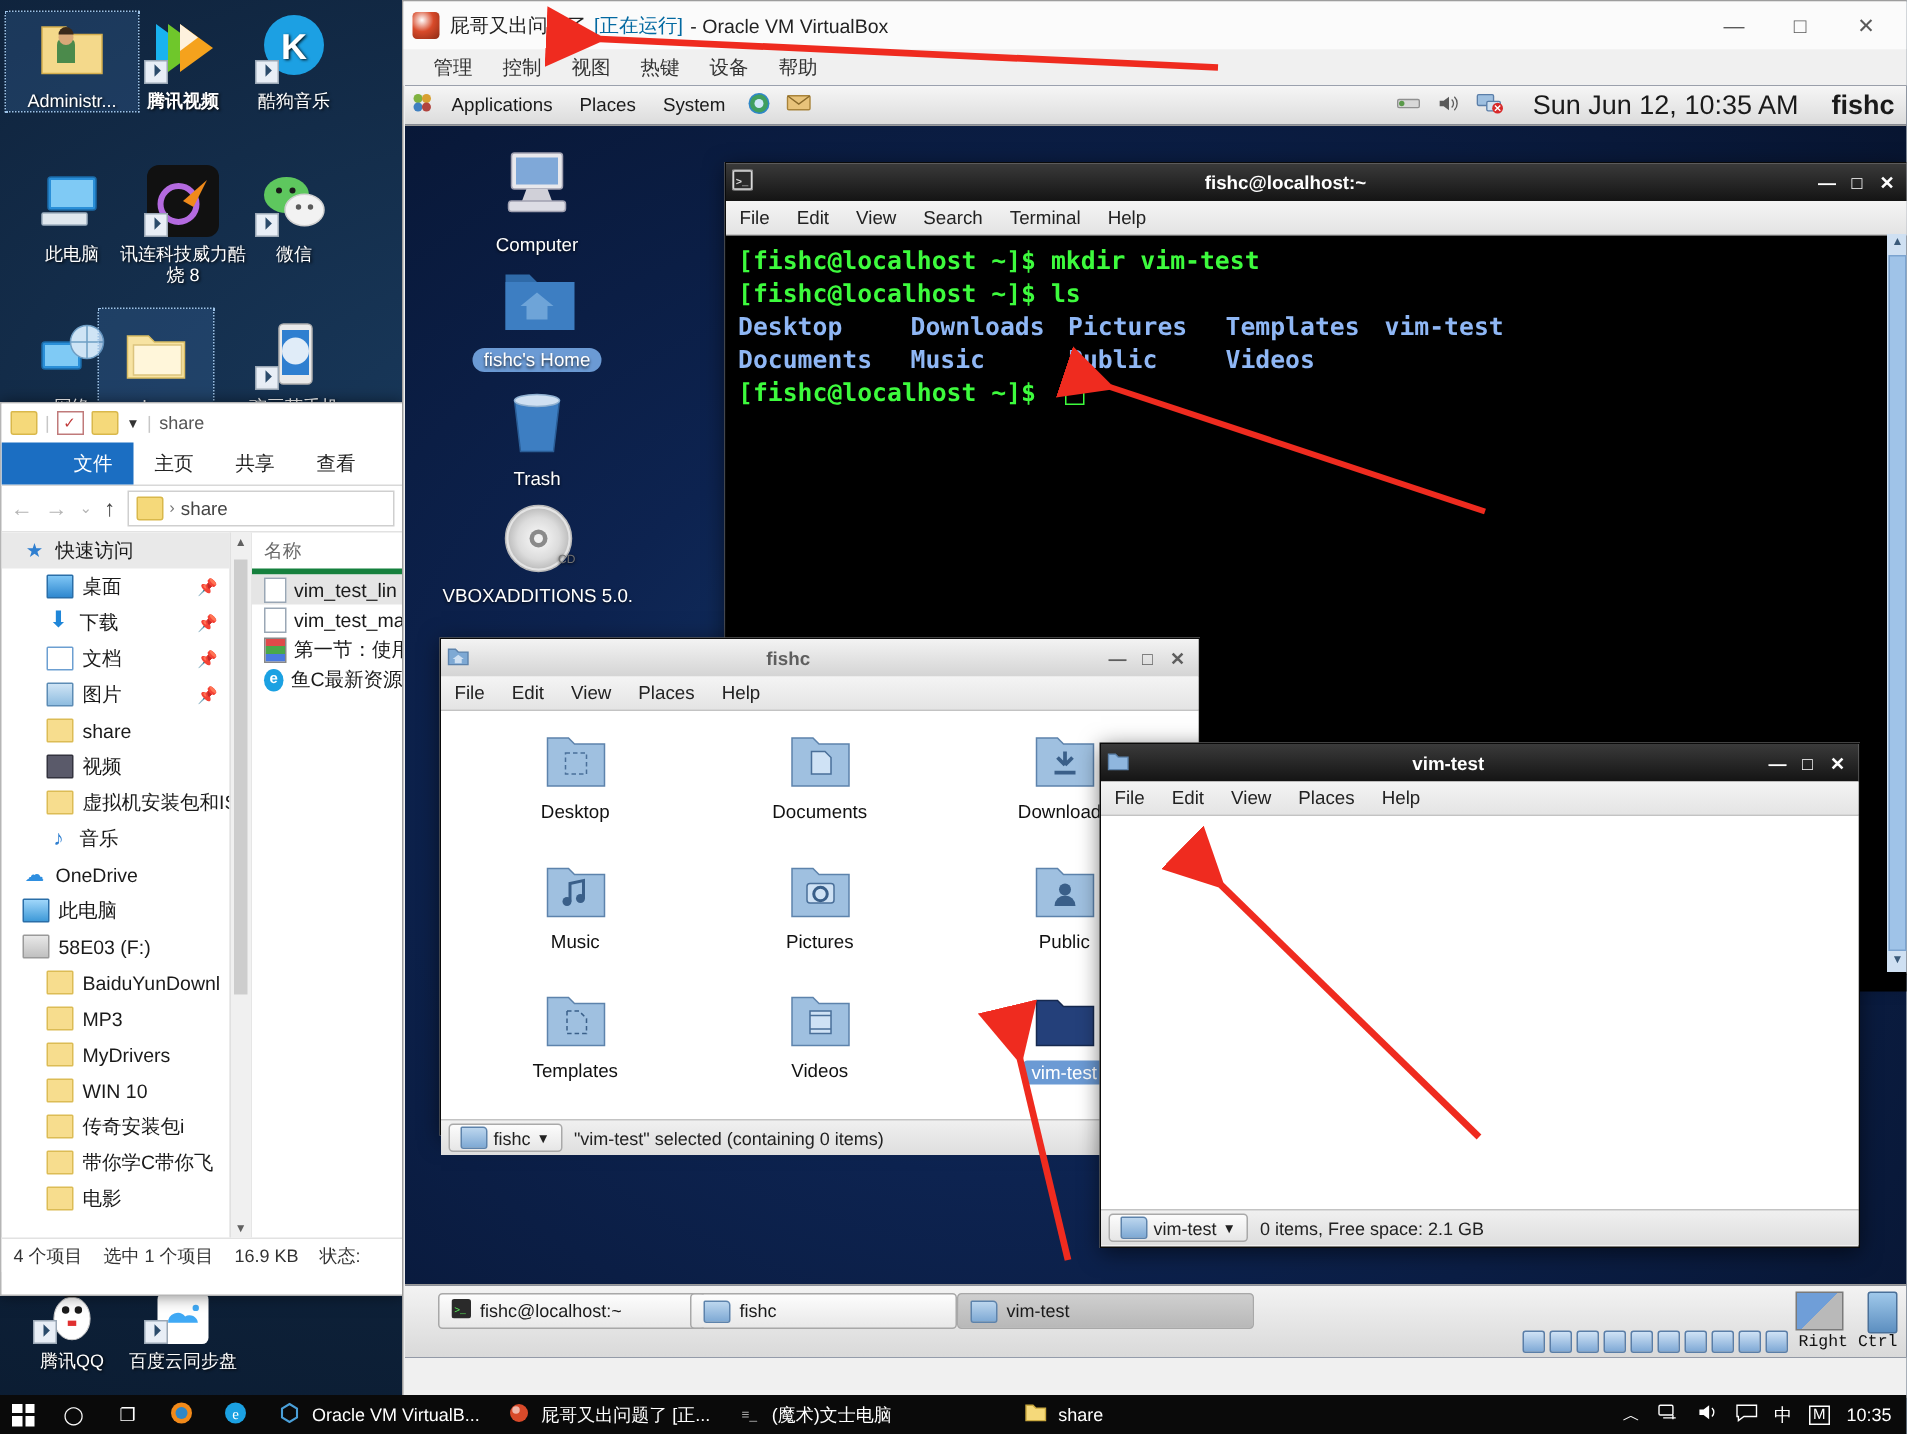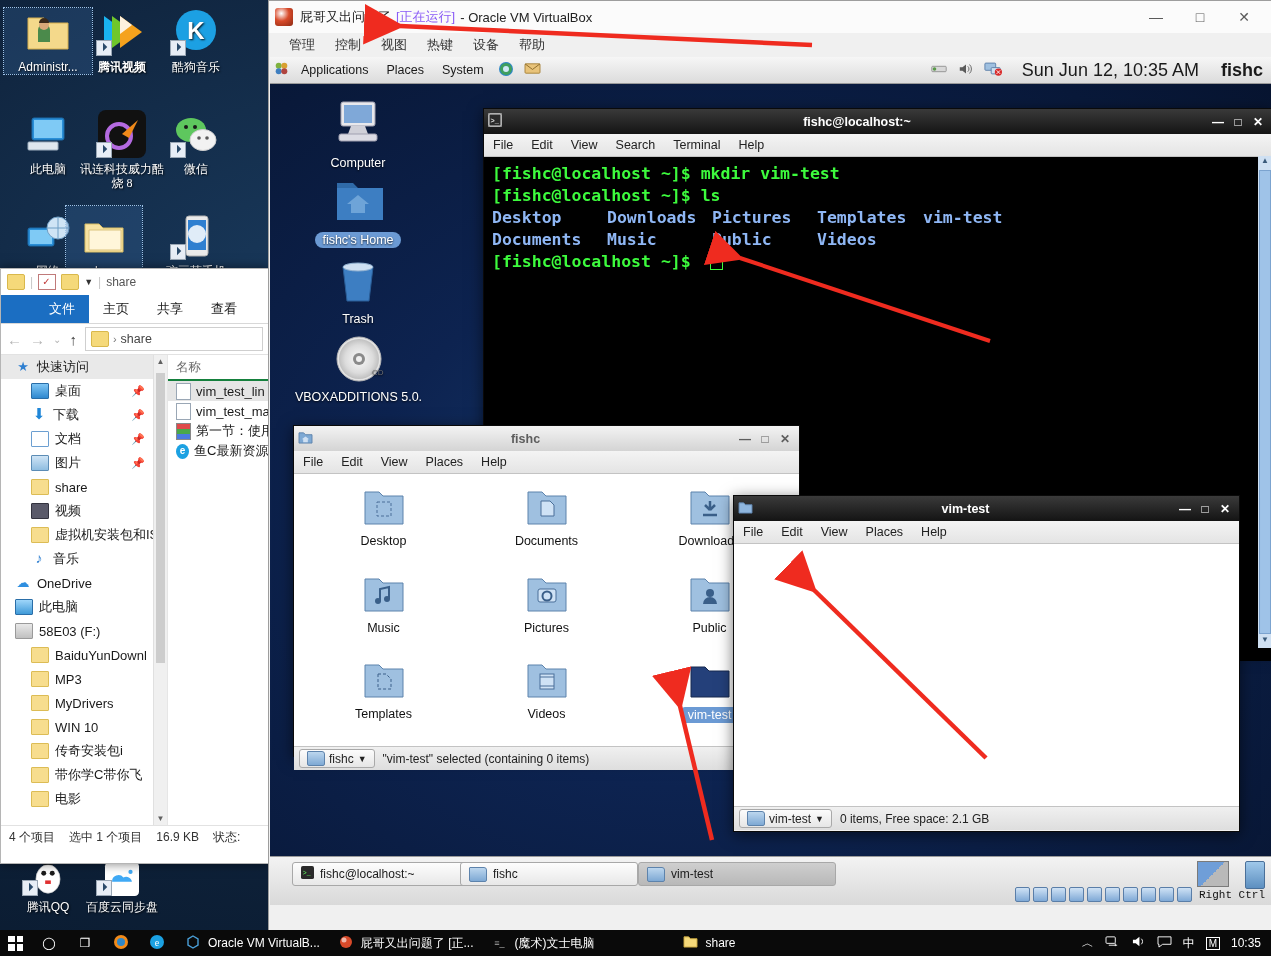--- a/index.html
+++ b/index.html
@@ -53,35 +53,35 @@
   .ti.pic{background:linear-gradient(#cfe4f5,#8fbde0);border:1px solid #5c8cb5;}
   .ti.vid{background:#5a5a6a;border:1px solid #33333f;}
   .ti.note{background:none;color:#2f7fd0;font-size:14px;line-height:13px;text-align:center;}
   .ti.cloud{background:none;color:#2f8fe0;font-size:13px;line-height:14px;text-align:center;}
   .ti.pc{background:linear-gradient(#9fd6fa,#3f9ad8);border:1px solid #2a6ea8;}
   .ti.drive{background:linear-gradient(#e8e8e8,#c0c0c0);border:1px solid #9a9a9a;}
   #exp-scroll{width:13px;background:#f0f0f0;border-left:1px solid #e0e0e0;position:relative;}
   #exp-scroll .arw{height:13px;text-align:center;font-size:8px;color:#606060;line-height:13px;}
   #exp-thumb{position:absolute;left:2px;width:9px;top:18px;height:290px;background:#cdcdcd;}
   #exp-list{flex:1;border-left:1px solid #e6e6e6;font-size:13px;color:#1a1a1a;overflow:hidden;}
-  #exp-list .hdr{height:24px;display:flex;align-items:center;padding-left:8px;color:#6a6a6a;font-size:12.5px;border-bottom:2px solid #15803d;}
+  #exp-list .hdr{height:24px;display:flex;align-items:center;padding-left:8px;color:#6a6a6a;font-size:12.5px;border-bottom:4px solid #15803d;}
   .fr{height:20px;display:flex;align-items:center;gap:5px;padding-left:8px;white-space:nowrap;}
   .fr.sel{background:#e5e5e5;}
   .fi{width:13px;height:15px;flex:none;}
   .fi.txt{background:#fff;border:1px solid #9aa7b5;}
   .fi.book{background:linear-gradient(#e04a4a 33%,#4aa84a 33%,#4aa84a 66%,#4a7ae0 66%);border:1px solid #888;}
   .fi.ie{background:#1ba1e2;border-radius:50%;color:#fff;font-size:10px;text-align:center;line-height:14px;font-weight:bold;}
   #exp-status{height:22px;border-top:1px solid #e2e2e2;background:#fff;display:flex;align-items:center;gap:14px;padding:0 8px;font-size:12px;color:#333;}
 
   
   #vbox{left:268px;top:0;width:1003px;height:930px;background:#f0f0f0;border:1px solid #9d9d9d;}
   #vb-title{height:32px;display:flex;align-items:center;padding:0 6px;font-size:13px;color:#222;background:#fbfbfb;}
   #vb-title .ico{width:18px;height:18px;margin-right:7px;border-radius:3px;
     background:radial-gradient(circle at 35% 30%,#fff 0%,#d84a2a 45%,#8b2a14 100%);}
-  #vb-title .dim{color:#8b5cf6;text-align:right;}
+  #vb-title .dim{color:#0369a1;text-align:right;}
   .wbtn{width:44px;height:30px;display:flex;align-items:center;justify-content:center;color:#5a5a5a;font-size:14px;}
   #vb-menu{height:24px;display:flex;align-items:center;gap:0;padding:0 10px;font-size:13px;color:#333;background:#f0f0f0;}
   #vb-menu span{padding:0 10px;}
   #vb-screen{position:absolute;left:1px;top:56px;width:1001px;height:848px;overflow:hidden;
     background:radial-gradient(ellipse at 42% 55%, #16386b 0%, #0d2350 40%, #07142f 100%);}
   
   #gp-top{position:absolute;left:0;top:0;width:100%;height:26px;
     background:linear-gradient(#f6f6f6,#dcdcdc);border-bottom:1px solid #9a9a9a;
     display:flex;align-items:center;font-size:12.5px;color:#1a1a1a;}
   #gp-top .mi{padding:0 9px;}
@@ -200,21 +200,21 @@
   <div class="glyph">
     <svg class="fldr" viewBox="0 0 48 48">
         <rect x="8" y="8" width="32" height="22" rx="2" fill="#2a8fd8" stroke="#1b6ba8"></rect>
         <rect x="10" y="10" width="28" height="18" fill="#7fcaf5"></rect>
         <rect x="4" y="32" width="30" height="8" rx="1" fill="#dfe7ee" stroke="#9fb0c0"></rect>
       </svg>
   </div>
   <div class="lbl">此电脑</div>
 </div>
 
-<div class="abs desk-icon" style="left:78px;top:110px;font-family:Liberation Serif, serif;">
+<div class="abs desk-icon" style="left:78px;top:110px;">
   <div class="glyph">
     <svg class="fldr" viewBox="0 0 48 48">
         <rect width="48" height="48" rx="8" fill="#111"></rect>
         <circle cx="21" cy="26" r="12" fill="none" stroke="#b46ae0" stroke-width="4"></circle>
         <path d="M24 24l16-14-9 18z" fill="#f08a1a"></path>
       </svg>
     <span class="shortcut-arrow"></span>
   </div>
   <div class="lbl">讯连科技威力酷烧 8</div>
 </div>

